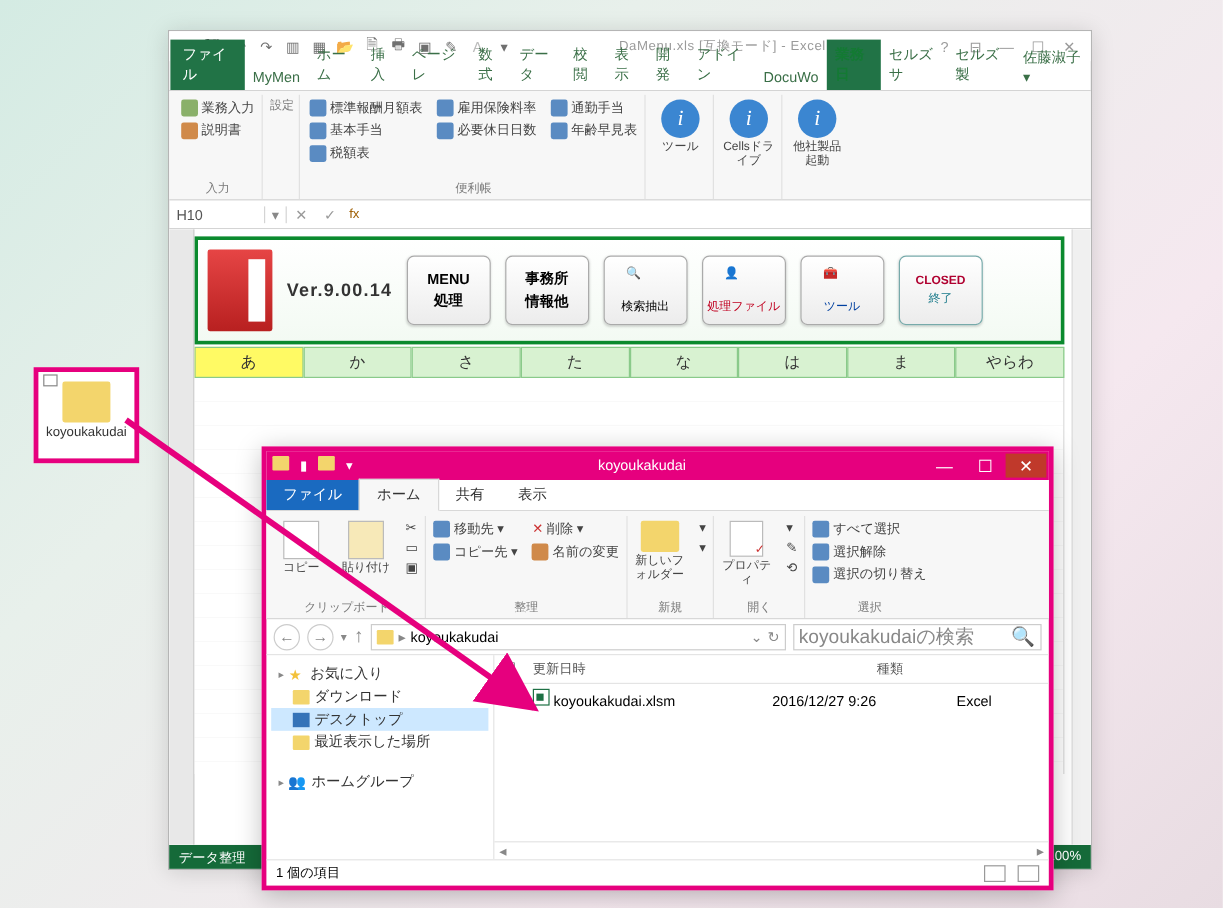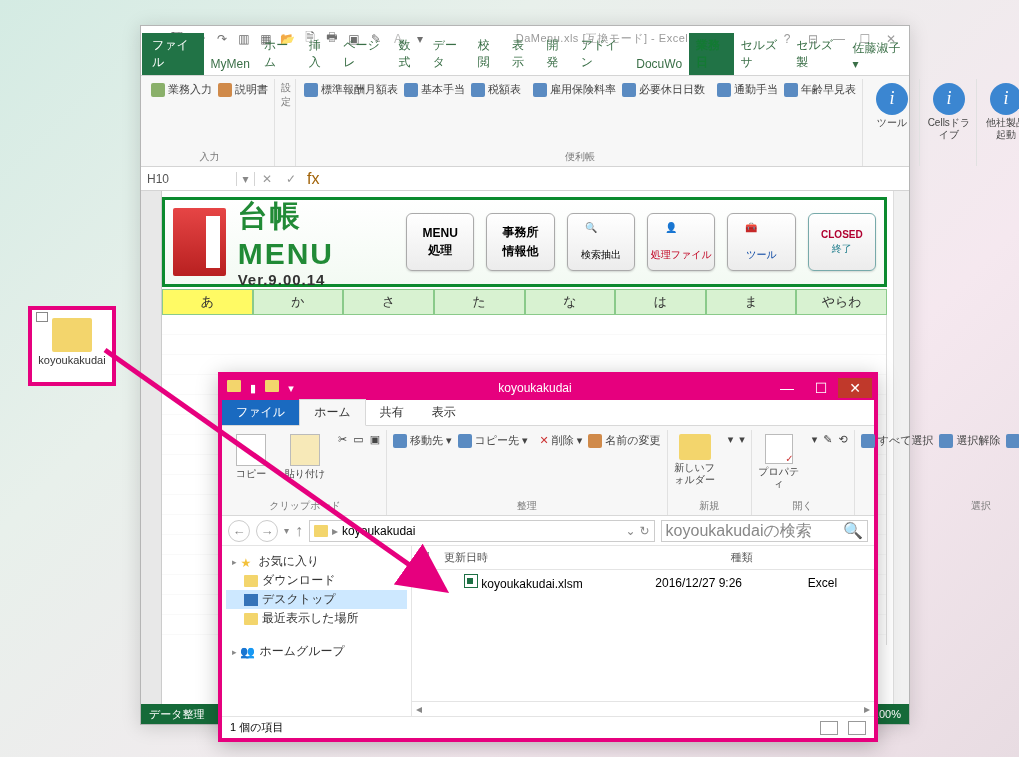--- a/index.html
+++ b/index.html
@@ -28,33 +28,33 @@
 .ribbon-tab.file { background: #217346; color: #fff; padding: 4px 10px; }
 .ribbon-tab.active { color: #fff; background: #217346; }
 .ribbon-tab.green { color: #137a33; font-weight: 600; }
 .ribbon-user { margin-left: auto; padding: 4px 8px; color: #3a6f47; font-size: 12px; }
 
 .ribbon-body { height: 91px; background: #f7f7f7; border-bottom: 1px solid #d4d4d4; display: flex; padding: 3px 4px 0 4px; gap: 2px; }
 .rgroup { border-right: 1px solid #e1e1e1; display: flex; flex-direction: column; align-items: center; padding: 0 4px; }
 .rgroup-inner { flex: 1; display: flex; gap: 8px; align-items: flex-start; padding-top: 2px; }
 .rgroup-label { font-size: 10px; color: #7a7a7a; padding: 2px 0; }
 .rbtn { display: flex; align-items: center; gap: 3px; font-size: 11px; color: #444; padding: 1px 2px; white-space: nowrap; }
-.rcol { display: flex; flex-direction: row; gap: 2px; }
+.rcol { display: flex; flex-direction: column; gap: 2px; }
 .big-btn { width: 46px; display: flex; flex-direction: column; align-items: center; gap: 2px; font-size: 10px; color: #444; text-align: center; line-height: 1.2; padding-top: 2px; }
 .big-btn .big-ic { width: 32px; height: 32px; border-radius: 50%; display: flex; align-items: center; justify-content: center; font-size: 18px; font-style: italic; font-family: Georgia, serif; color: #fff; }
 .big-ic.blue { background: #3b86d1; }
 .ic16 { width: 14px; height: 14px; display: inline-block; background: #8ab06a; border-radius: 2px; flex-shrink: 0; }
 .ic16.b { background: #d08a4a; }
 .ic16.c { background: #5a8bc2; }
 
 .formula-bar { height: 24px; border-bottom: 1px solid #d4d4d4; display: flex; align-items: center; font-size: 12px; }
-.name-box { width: 96px; border-right: 1px solid #d4d4d4; padding: 0 6px; color: #555; }
+.name-box { width: 80px; border-right: 1px solid #d4d4d4; padding: 0 6px; color: #555; }
 .name-dd { width: 18px; text-align: center; color: #888; border-right: 1px solid #d4d4d4; }
 .fx-btn { width: 24px; text-align: center; color: #999; font-size: 12px; }
-.fx-lbl { color: #a16207; padding: 0 4px; font-size: 16px; }
+.fx-lbl { color: #a16207; padding: 0 4px; font-size: 11px; }
 
 .sheet-area { flex: 1; background: #fff; overflow: hidden; position: relative; display: flex; }
 .rowhdr-col { width: 21px; background: #e8e8e8; border-right: 1px solid #ccc; }
 .sheet-main { flex: 1; overflow: hidden; }
 
 .menu-banner { margin: 6px 6px 0 0; border: 3px solid #0b8a2e; height: 90px; display: flex; align-items: center; padding: 6px 8px; gap: 12px; background: linear-gradient(#fff, #f3faf3); }
 .menu-banner .book-ic { width: 54px; height: 68px; background: linear-gradient(#e64545, #b82020); border-radius: 2px; position: relative; }
 .menu-banner .book-ic::after { content: ""; position: absolute; right: 6px; top: 8px; bottom: 8px; width: 14px; background: #fff; }
 .menu-title { color: #218a36; font-weight: bold; letter-spacing: 2px; }
 .menu-title .t1 { font-size: 30px; }
@@ -106,21 +106,21 @@
 .tree-ic.folder { background: #f3d56c; border-radius: 1px; }
 .tree-ic.desk { background: #3573b8; }
 
 .exp-list { flex: 1; font-size: 12px; display: flex; flex-direction: column; }
 .exp-cols { display: flex; border-bottom: 1px solid #e4e4e4; color: #555; font-size: 11px; }
 .exp-cols > div { padding: 4px 8px; }
 .col-chk { width: 24px; text-align: center; }
 .col-name { flex: 1.6; }
 .col-date { flex: 1.2; }
 .col-type { flex: .6; }
-.exp-row { display: flex; padding: 3px 0; align-items: center; gap: 20px; }
+.exp-row { display: flex; padding: 3px 0; align-items: flex-end; }
 .exp-row > div { padding: 1px 8px; }
 .xlsm-ic { width: 14px; height: 14px; display: inline-block; border: 1px solid #1d7044; background: #fff; position: relative; }
 .xlsm-ic::after { content: ""; position: absolute; left: 2px; top: 3px; width: 6px; height: 6px; background: #1d7044; }
 
 .exp-status { height: 22px; border-top: 1px solid #e4e4e4; font-size: 11px; display: flex; align-items: center; padding: 0 8px; gap: 10px; }
 .view-ic { width: 18px; height: 14px; border: 1px solid #999; display: inline-block; }
 
 svg.arrow { position: absolute; left: 85px; top: 330px; width: 400px; height: 300px; pointer-events: none; }
 
 .v-scroll { width: 16px; background: #f0f0f0; border-left: 1px solid #ddd; }
@@ -275,21 +275,20 @@
     <div class="fx-lbl">fx</div>
     <div style="flex:1"></div>
   </div>
 
   <div class="sheet-area">
     <div class="rowhdr-col"></div>
     <div class="sheet-main">
       <div class="menu-banner">
         <div class="book-ic"></div>
         <div class="menu-title">
-          <div class="t1">台帳MENU</div>
           <div class="ver">Ver.9.00.14</div>
         </div>
         <div class="menu-btn">
           <span class="txt2">MENU</span>
           <span class="txt2">処理</span>
         </div>
         <div class="menu-btn">
           <span class="txt2">事務所</span>
           <span class="txt2">情報他</span>
         </div>

